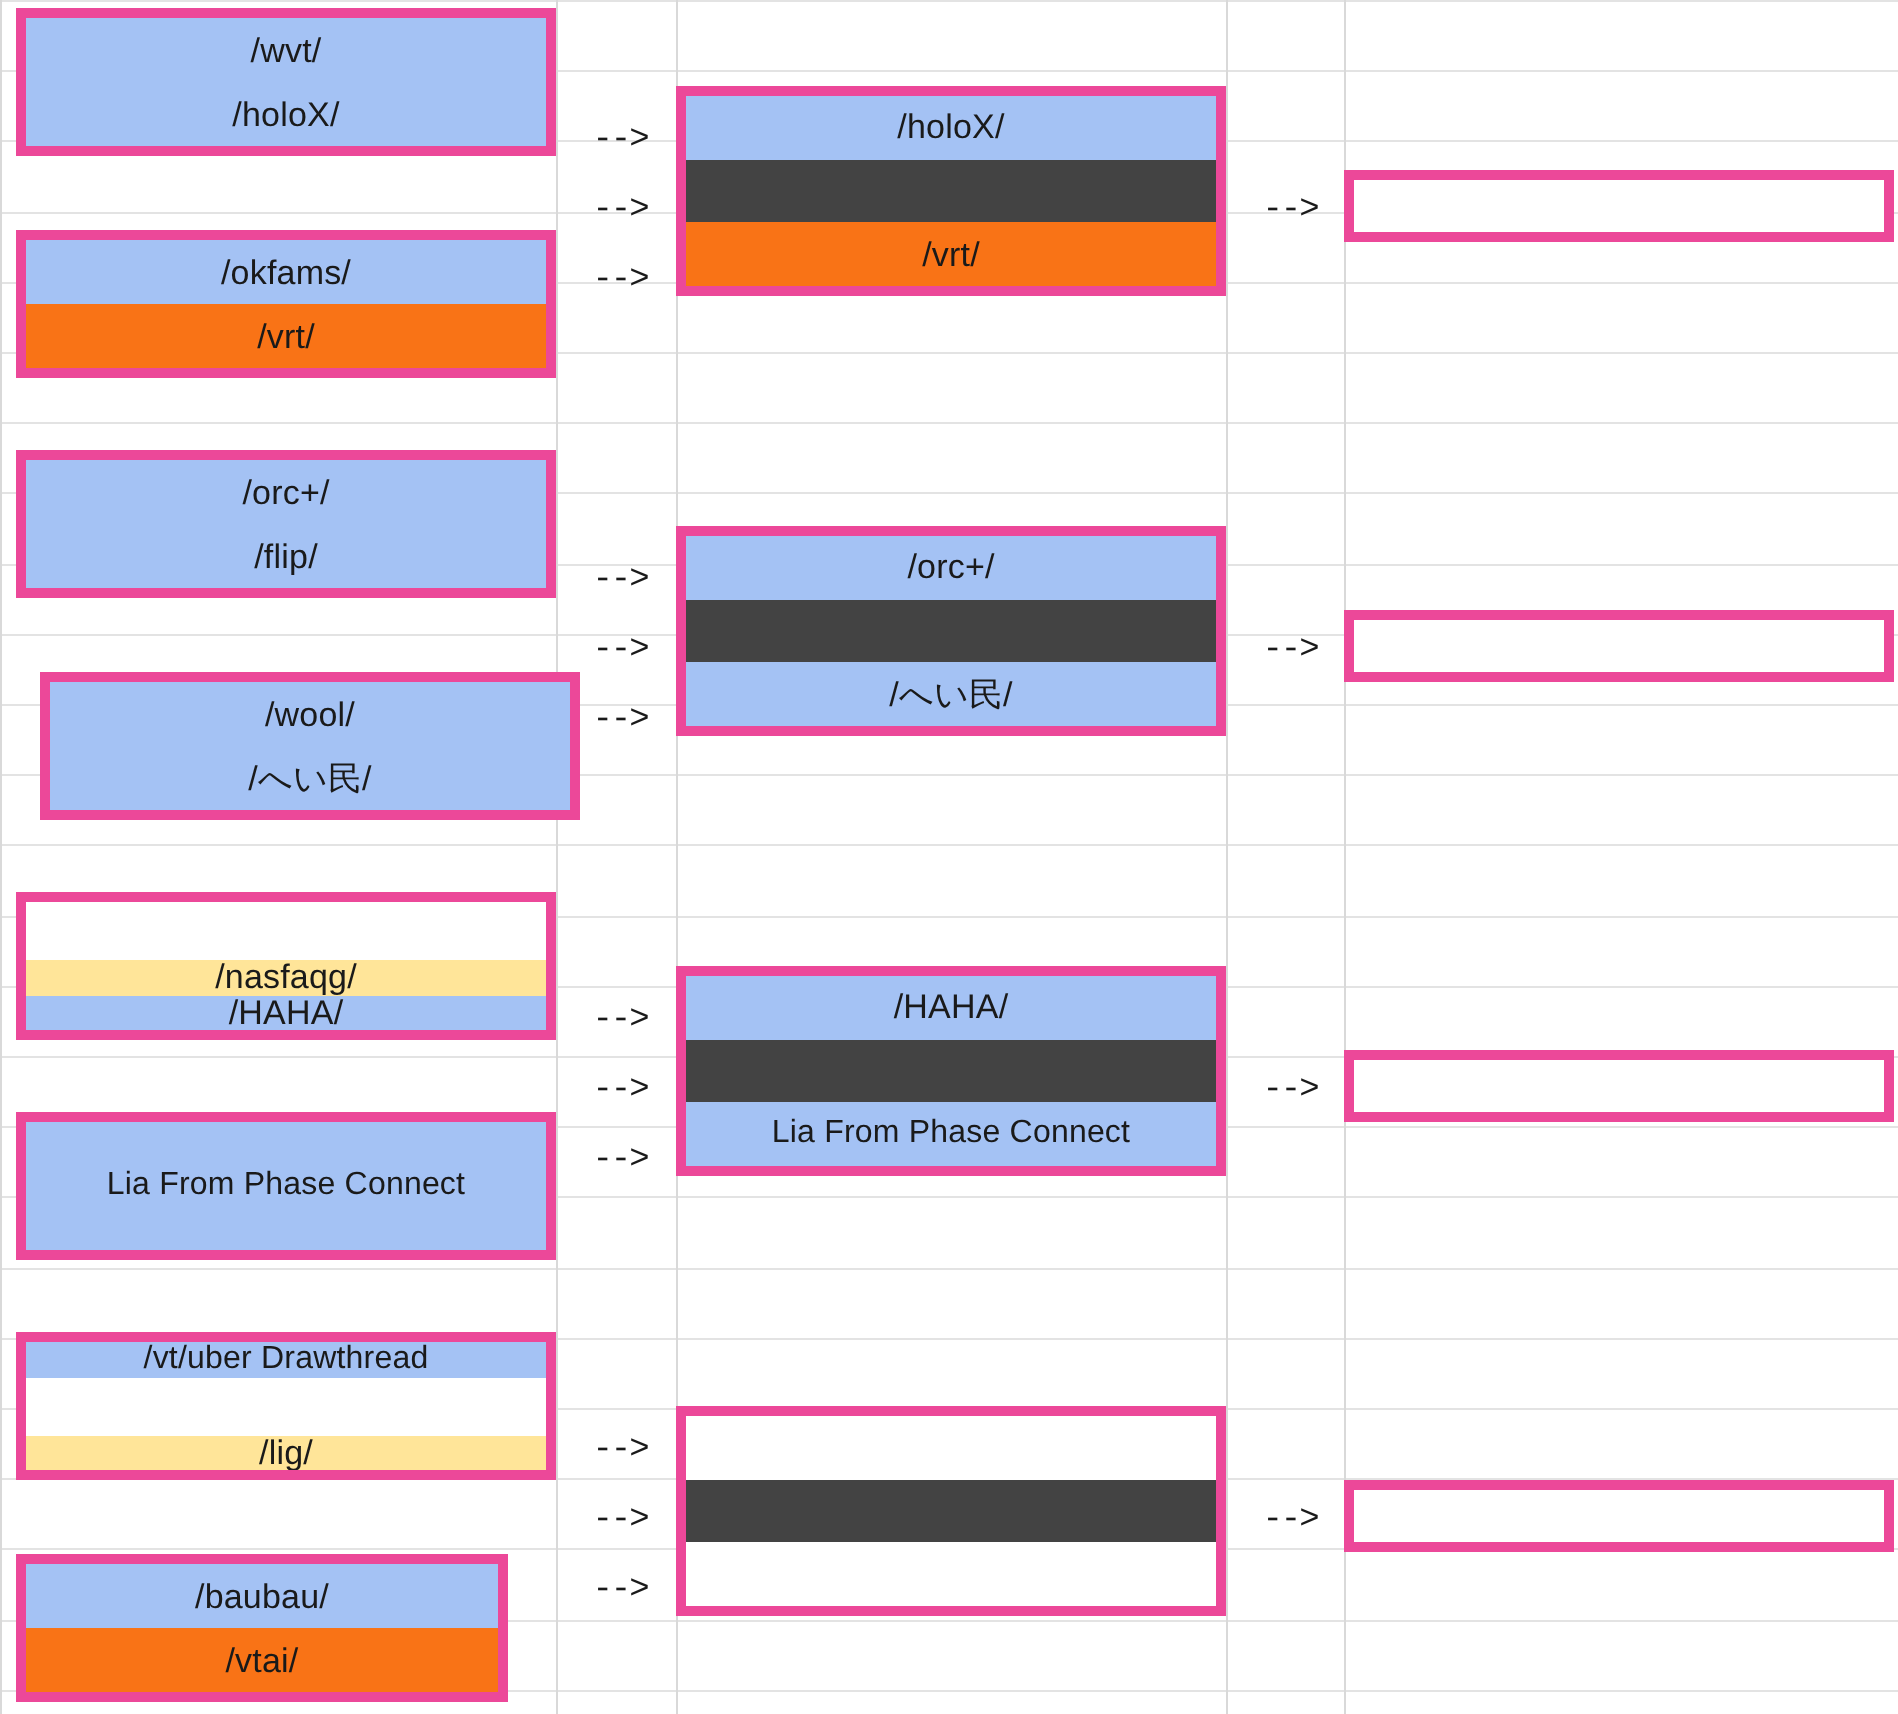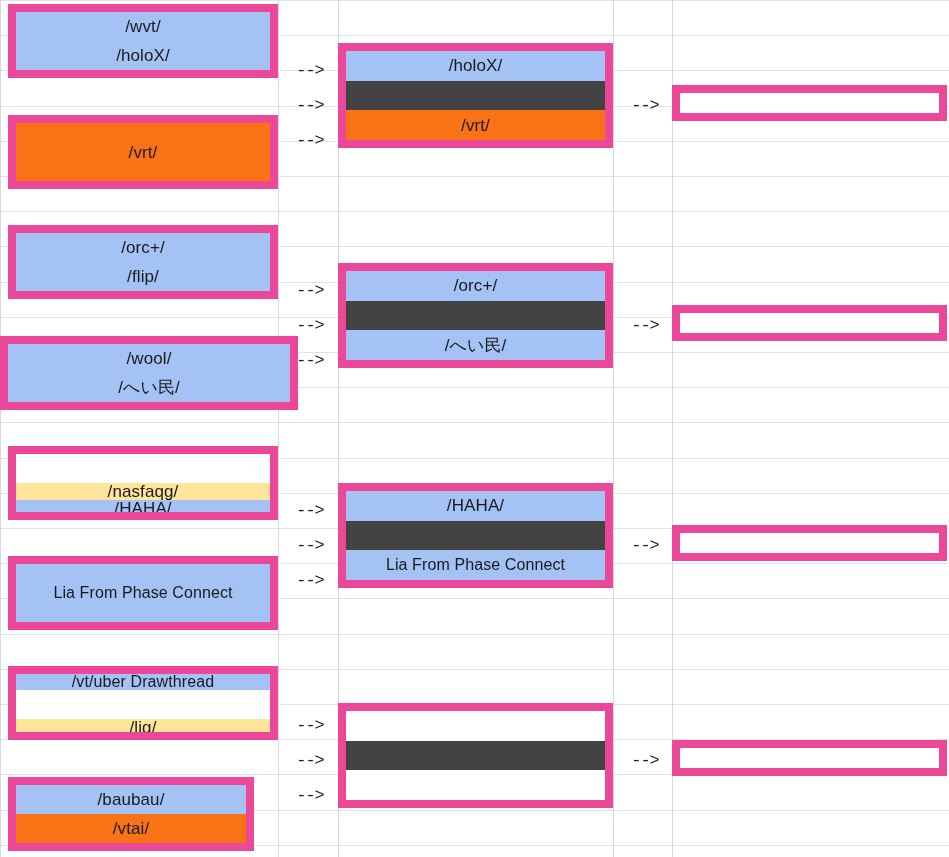--- a/index.html
+++ b/index.html
@@ -17,21 +17,21 @@
   }
   
   .gridlayer{position:absolute;inset:0;z-index:0;}
   .hline{position:absolute;left:0;width:949px;height:1px;background:#e3e3e3;}
   .vline{position:absolute;top:0;height:857px;width:1px;background:#d9d9d9;}
 
   
   .box{
     position:absolute;
     z-index:3;
-    border:8px solid #ec4899;
+    border:5px solid #ec4899;
     box-sizing:border-box;
     background:#ffffff;
     display:flex;
     flex-direction:column;
     overflow:hidden;
   }
   .cell{
     flex:1 1 0;
     display:flex;
     align-items:center;
@@ -118,27 +118,28 @@
       <div class="arrow" style="left: 288px; top: 742px; width: 44px; height: 36px;">--&gt;</div>
       <div class="arrow" style="left: 288px; top: 777px; width: 44px; height: 36px;">--&gt;</div>
       <div class="arrow" style="left: 623px; top: 742px; width: 44px; height: 36px;">--&gt;</div>
     </div>
   <div id="round1-layer">
       <div class="box" style="left: 8px; top: 4px; width: 270px; height: 74px;">
         <div class="cell blue">/wvt/</div>
         <div class="cell blue">/holoX/</div>
       </div>
       <div class="box" style="left: 8px; top: 115px; width: 270px; height: 74px;">
+        <div class="cell blue">/okfams/</div>
         <div class="cell red">/vrt/</div>
       </div>
       <div class="box" style="left: 8px; top: 225px; width: 270px; height: 74px;">
         <div class="cell blue">/orc+/</div>
         <div class="cell blue">/flip/</div>
       </div>
-      <div class="box" style="left: 0; top: 336px; width: 298px; height: 74px;">
+      <div class="box" style="left: 20px; top: 336px; width: 270px; height: 74px;">
         <div class="cell blue">/wool/</div>
         <div class="cell blue">/へい民/</div>
       </div>
       <div class="box" style="left: 8px; top: 446px; width: 270px; height: 74px;">
         <div class="cell yellow">/nasfaqg/</div>
         <div class="cell blue">/HAHA/</div>
       </div>
       <div class="box" style="left: 8px; top: 556px; width: 270px; height: 74px;">
         <div class="cell blue small">Lia From Phase Connect</div>
       </div>

